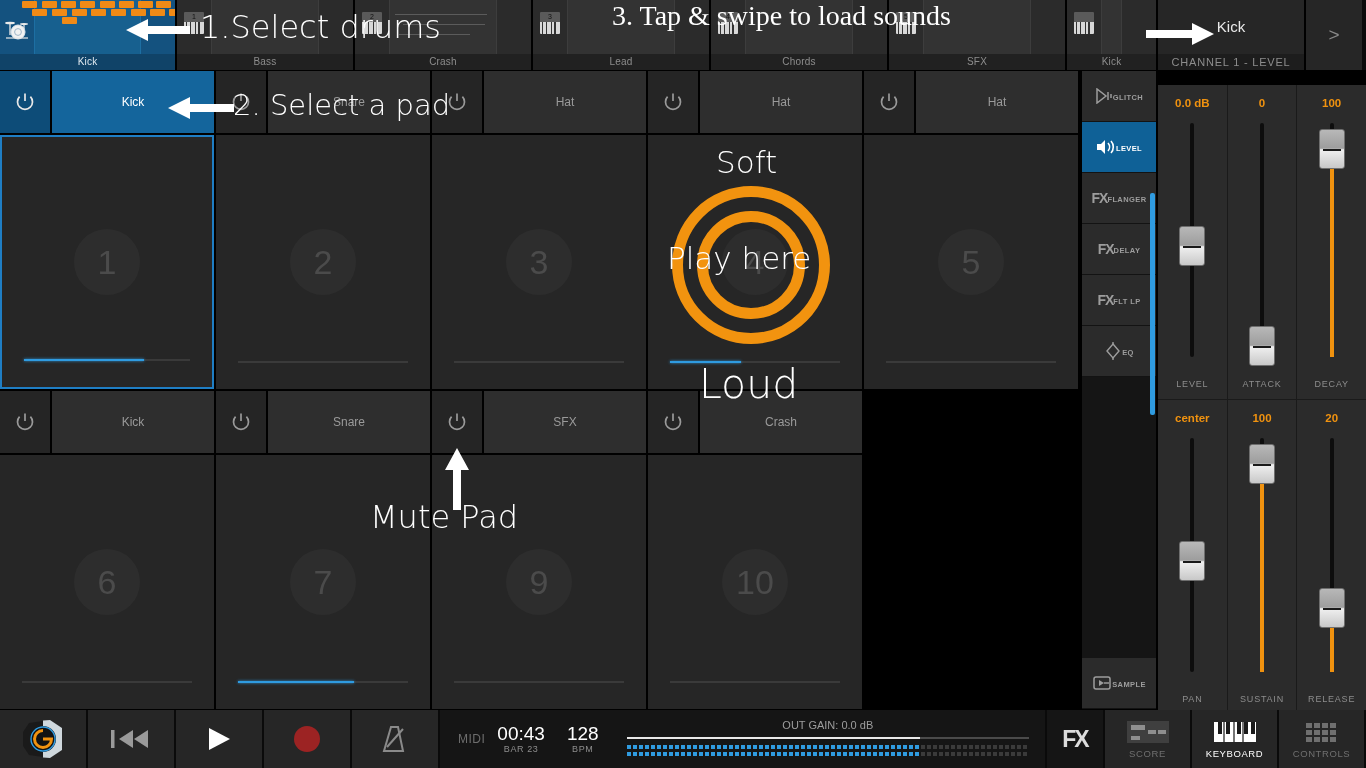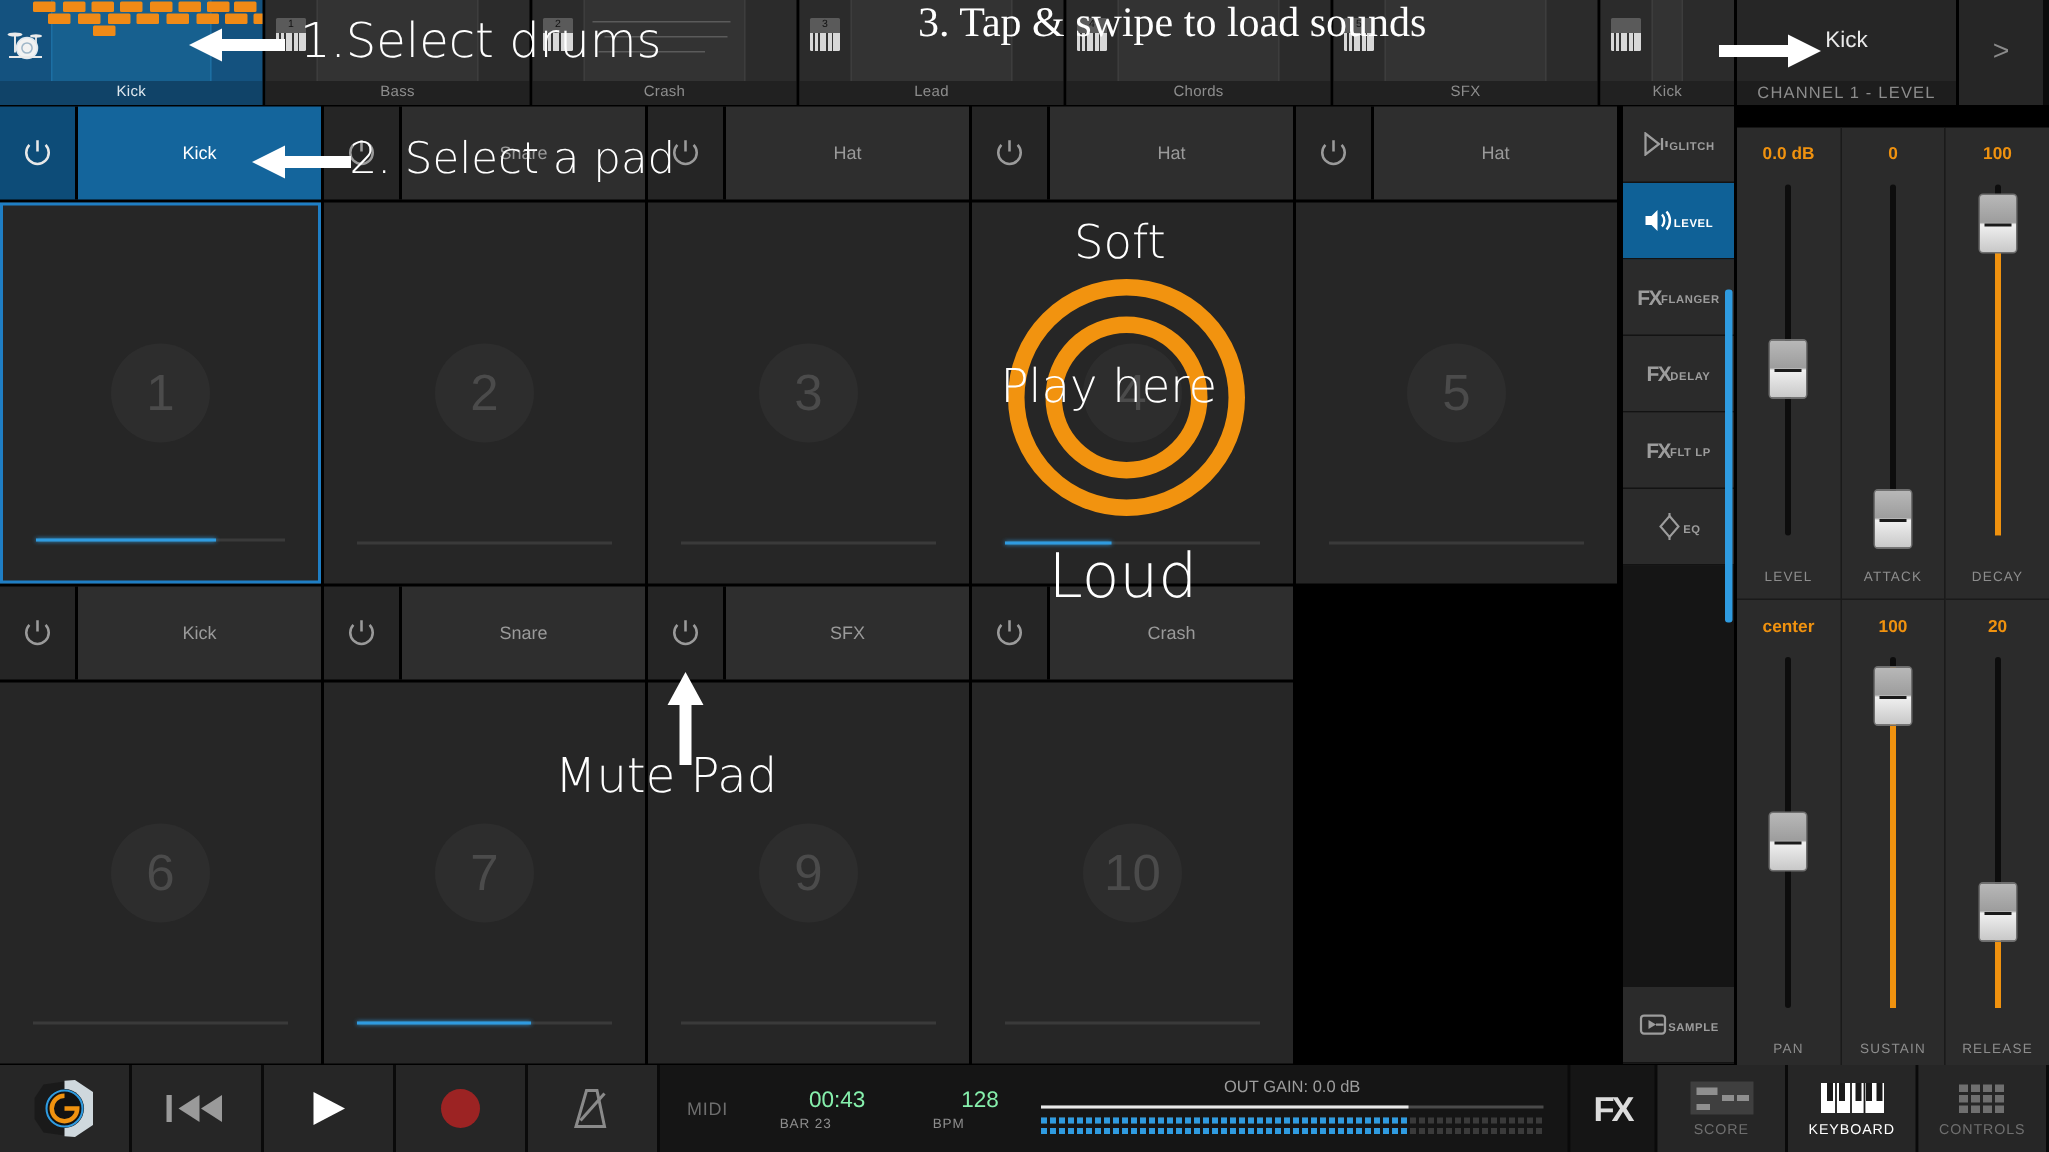--- a/index.html
+++ b/index.html
@@ -182,21 +182,21 @@
     width:88px; background:#262626; border-right:2px solid #0a0a0a;
     display:flex; align-items:center; justify-content:center;
   }
   #logo-btn{ width:88px; }
   #info-panel{
     flex:1; background:#151515; display:flex; align-items:center; padding:0 10px;
     border-right:2px solid #0a0a0a;
   }
   .midi-lbl{ font-size:12px; color:#6d6d6d; margin:0 12px 0 8px; letter-spacing:.5px; }
   .stat{ text-align:center; margin-right:22px; }
-  .stat .big{ font-size:15px; color:#86efac; line-height:20px;margin-left:42px; }
+  .stat .big{ font-size:19px; color:#ffffff; line-height:20px; }
   .stat .small{ font-size:9px; color:#8d8d8d; letter-spacing:.6px; }
   #gain-zone{ flex:1; position:relative; height:40px; margin:0 6px; }
   #gain-label{
     position:absolute; left:0; right:0; top:0; text-align:center;
     font-size:11px; color:#9d9d9d;
   }
   #gain-line{ position:absolute; left:0; right:0; top:18px; height:2px; background:#4a4a4a; }
   #gain-line i{ display:block; height:2px; background:#e8e8e8; }
   .led-row{ position:absolute; left:0; right:0; height:4px;
     background-image:repeating-linear-gradient(90deg,#2f9be0 0 4px, transparent 4px 6px);}

